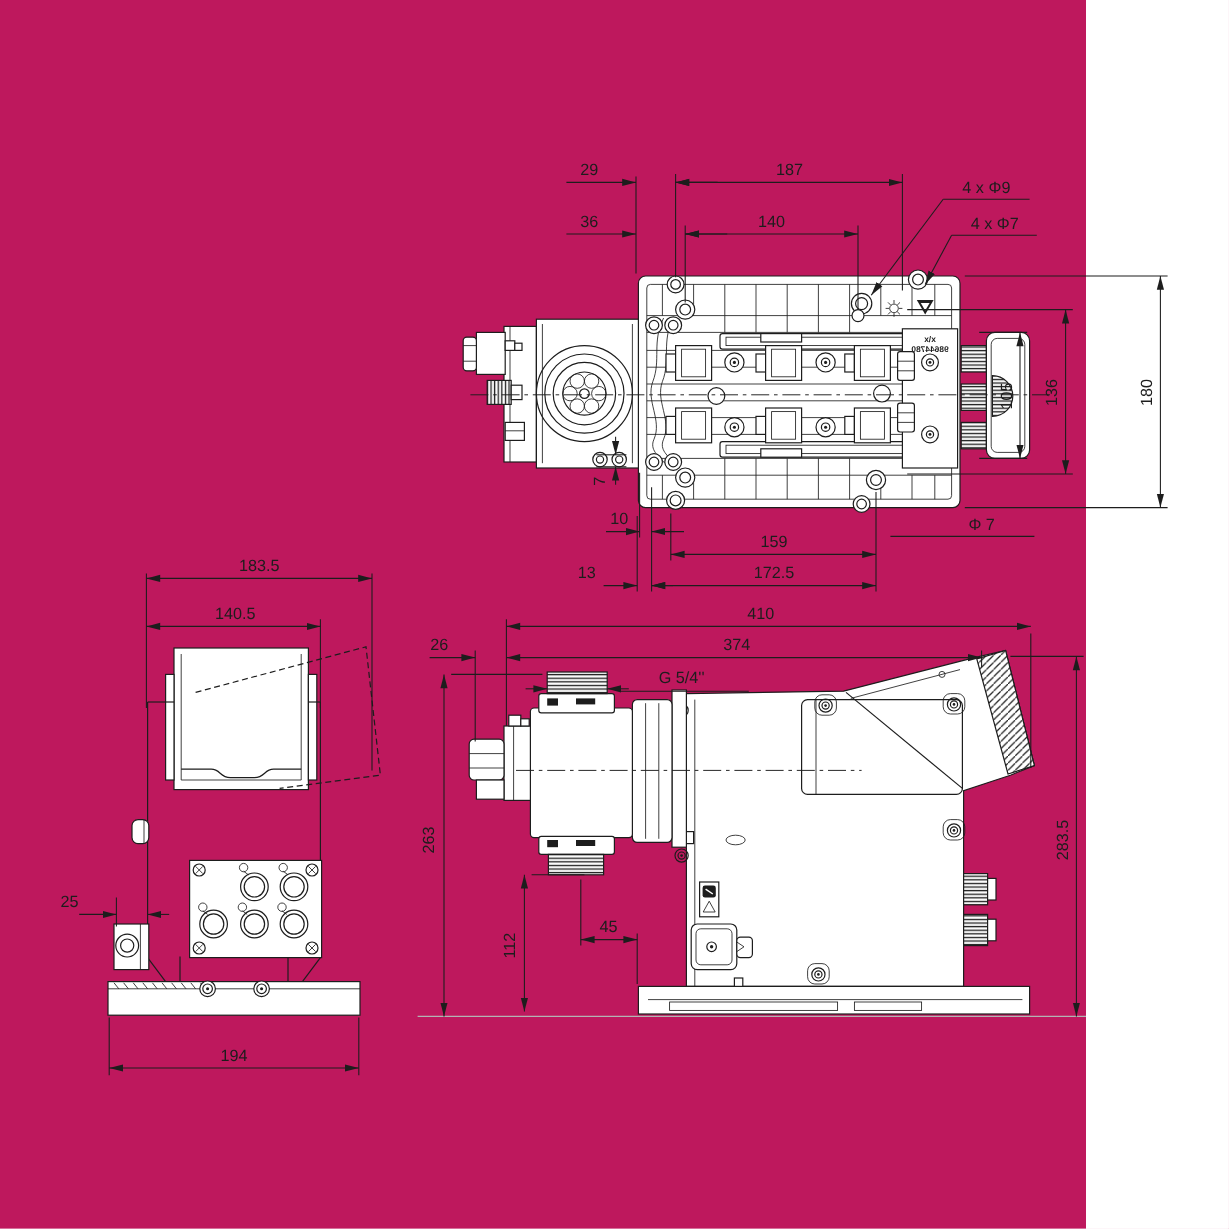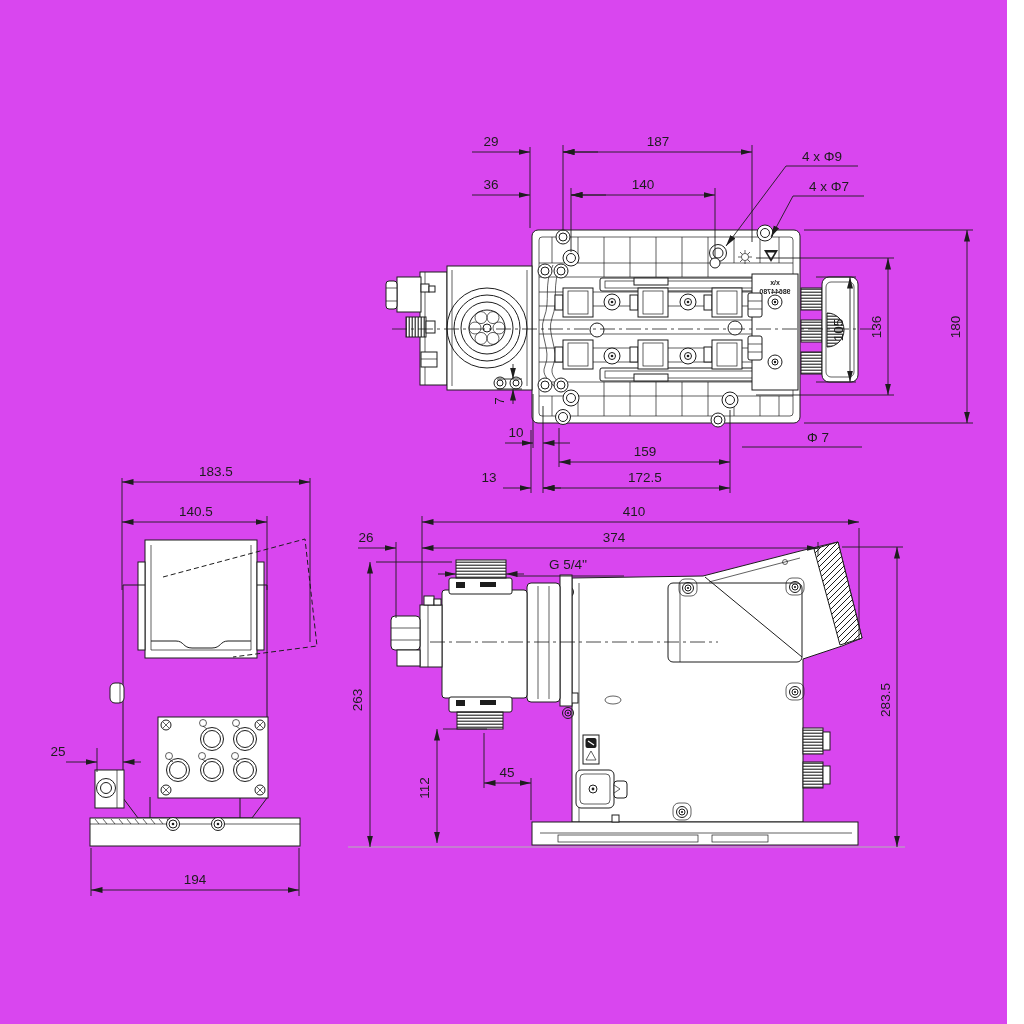--- a/index.html
+++ b/index.html
@@ -1,17 +1,17 @@
 <!DOCTYPE html>
 <html><head>
 <meta charset="utf-8">
 <style>
   :root { --ink:#1d1d1d; }
   html,body { margin:0; padding:0; background:#fff; }
-  #stage { width:1007px; height:1024px; background:#d946ef; position:relative; }
+  #stage { width:905px; height:1024px; background:#be185d; position:relative; }
   svg { display:block; }
   .ln  { fill:none; stroke:var(--ink); stroke-width:1; }
   .lnt { fill:none; stroke:var(--ink); stroke-width:.7; }
   .wh  { fill:#ffffff; stroke:var(--ink); stroke-width:1; }
   .ink { fill:var(--ink); stroke:none; }
   .cl  { fill:none; stroke:var(--ink); stroke-width:.8; stroke-dasharray:15 4 3 4; }
   .dash{ fill:none; stroke:var(--ink); stroke-width:1; stroke-dasharray:5 3; }
   .dim { fill:none; stroke:var(--ink); stroke-width:.9; }
   .gnd { fill:none; stroke:#b3b3b3; stroke-width:1.2; }
   .dt  { font:13.5px "Liberation Sans", sans-serif; fill:var(--ink); }

